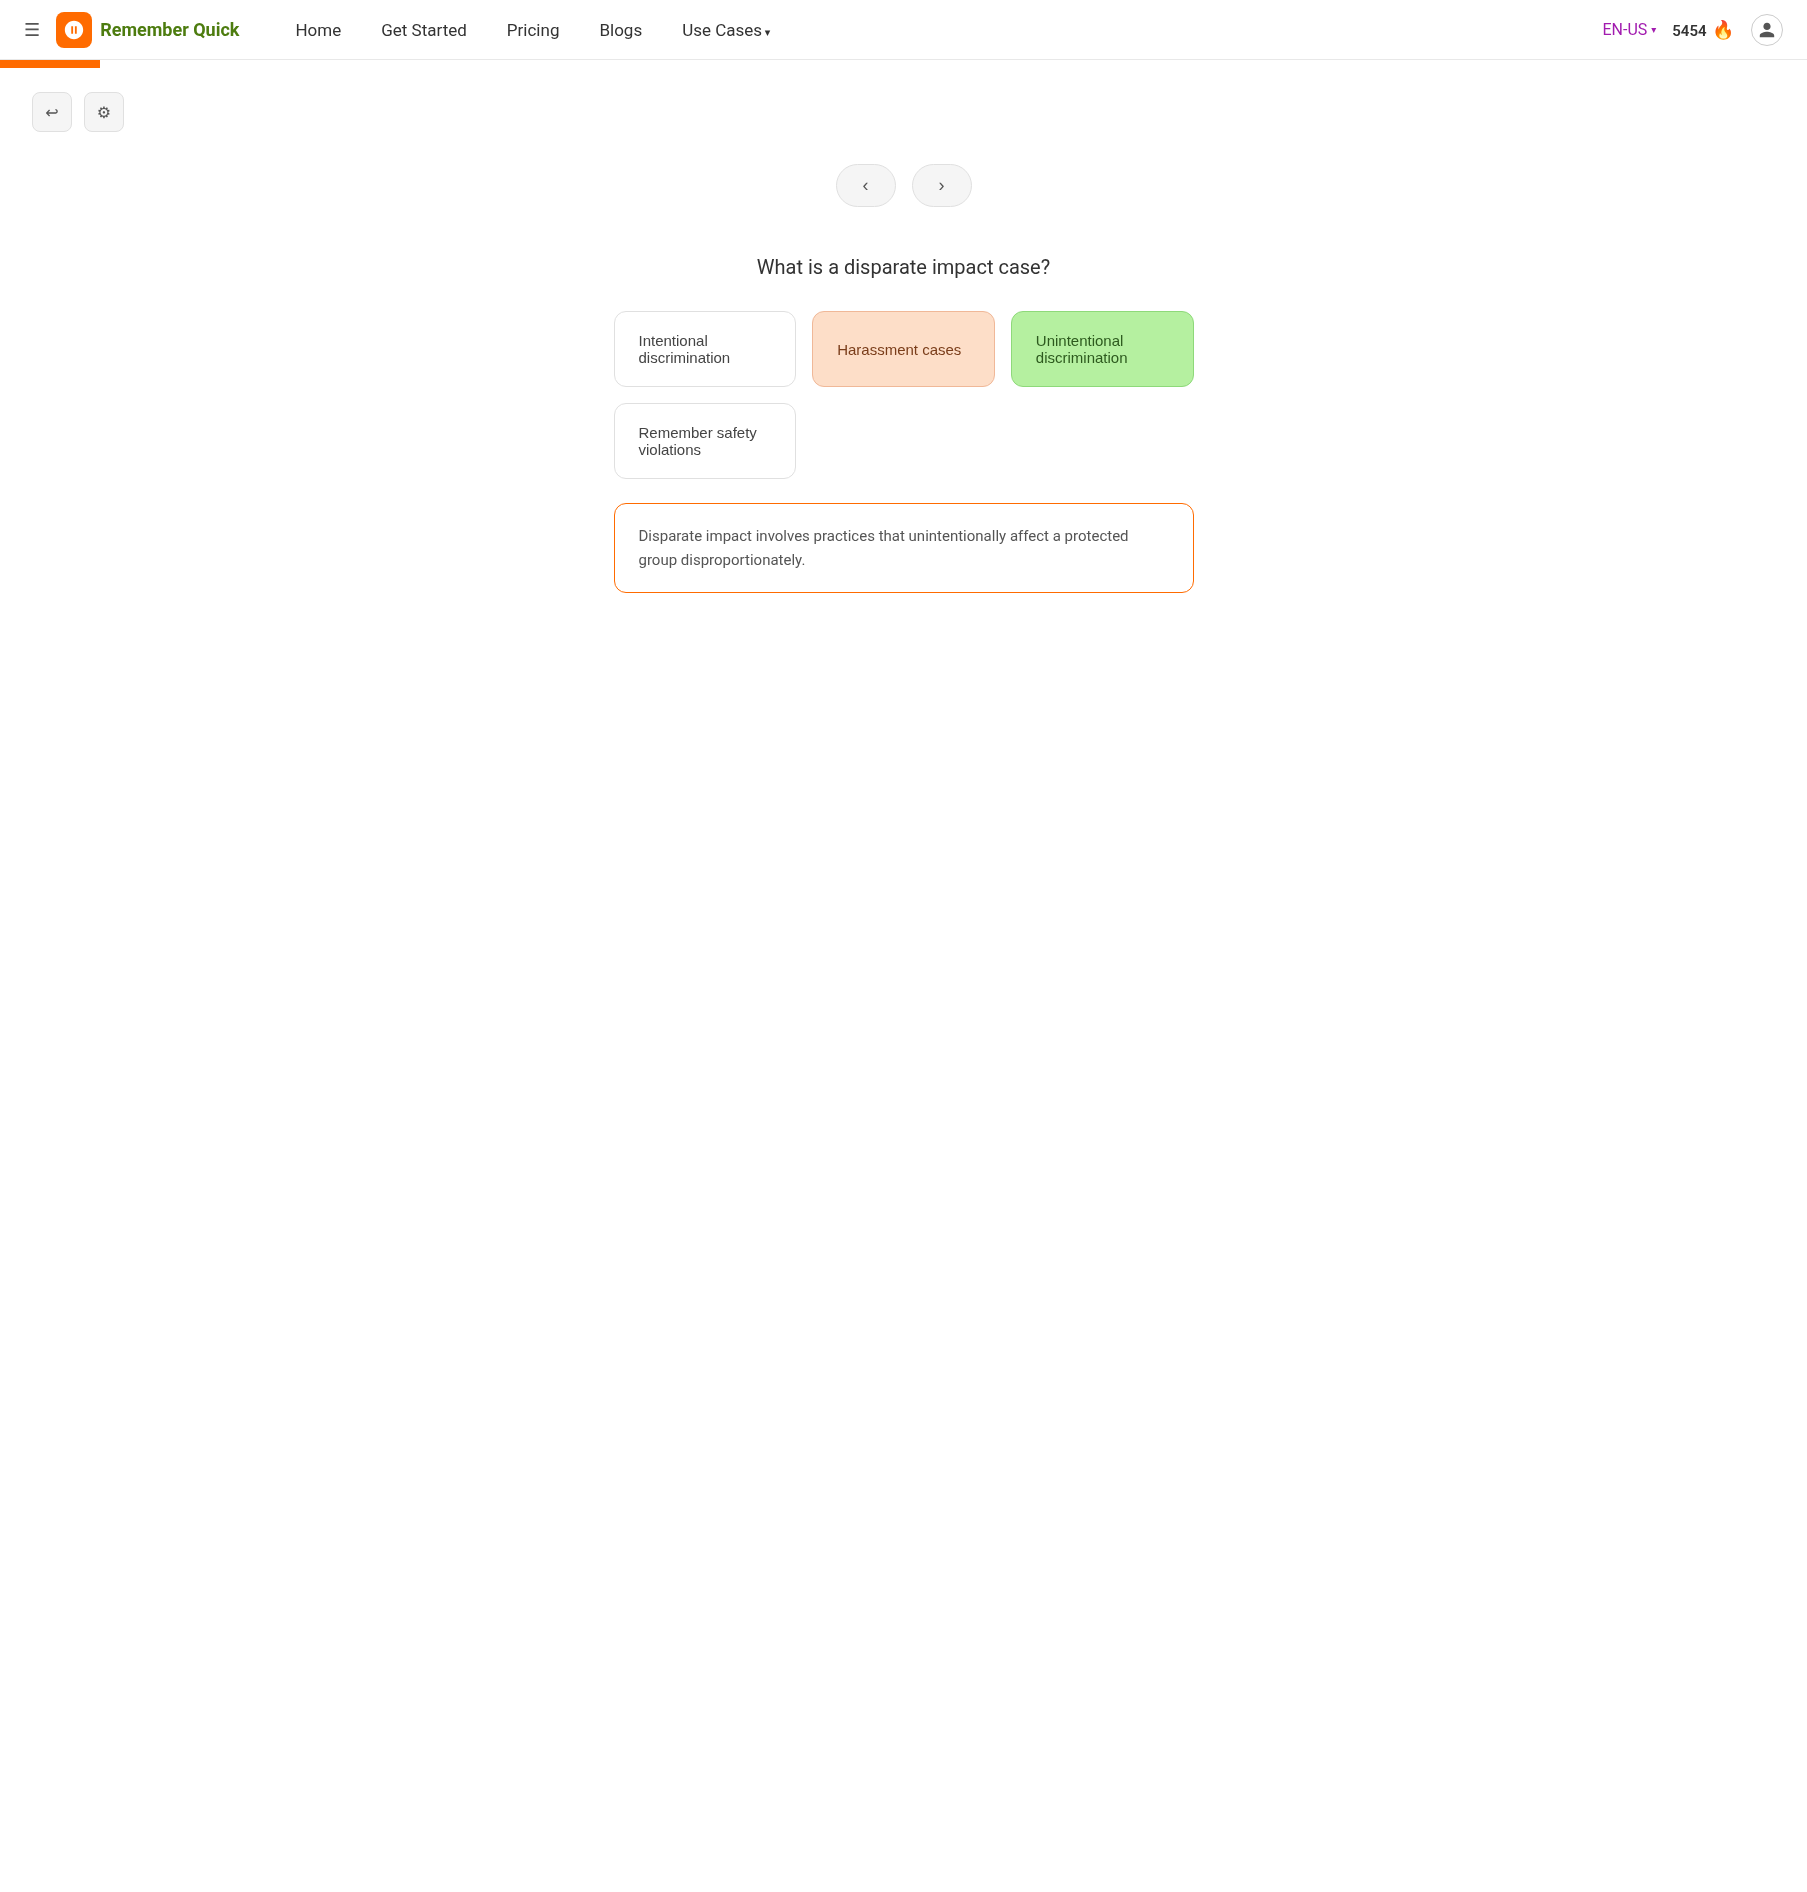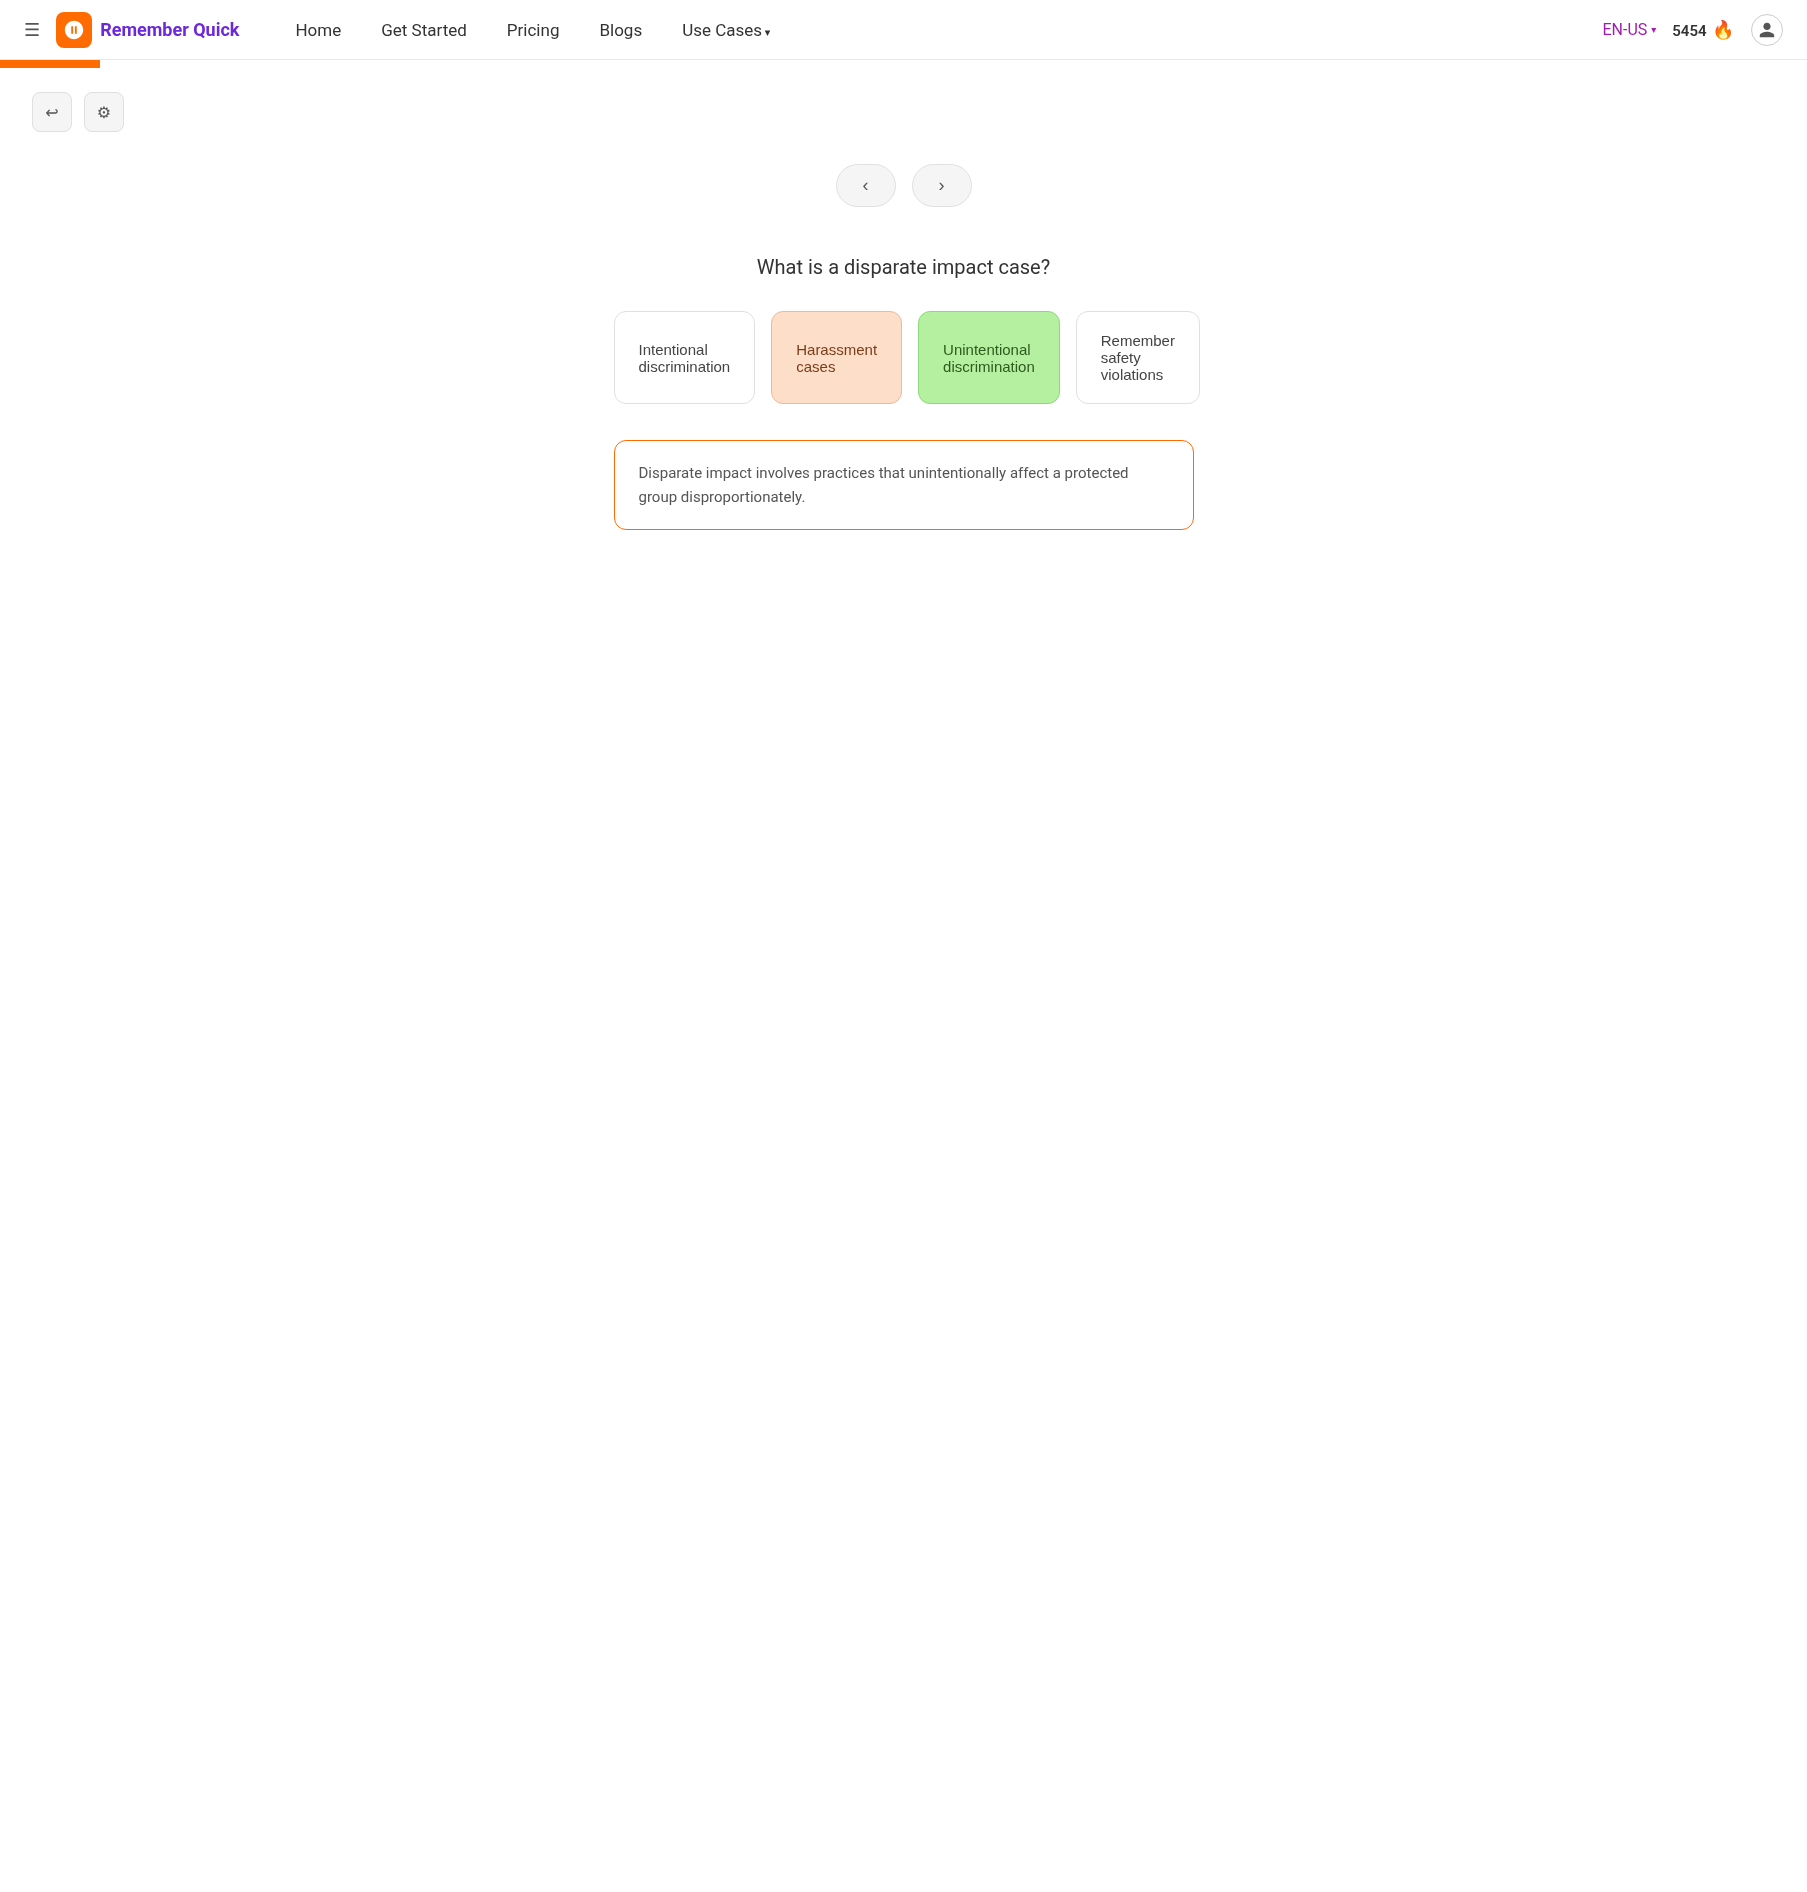--- a/index.html
+++ b/index.html
@@ -52,21 +52,21 @@
 
     .nav-logo-icon svg {
       width: 22px;
       height: 22px;
       fill: white;
     }
 
     .nav-logo-text {
       font-size: 18px;
       font-weight: 700;
-      color: #6d28d9;
+      color: #4d7c0f;
     }
 
     .nav-links {
       display: flex;
       align-items: center;
       gap: 8px;
       flex: 1;
     }
 
     .nav-link {
@@ -194,23 +194,23 @@
     .quiz-question {
       text-align: center;
       font-size: 20px;
       color: #333;
       margin-bottom: 32px;
       font-weight: 400;
     }
 
     .quiz-options {
       display: grid;
-      grid-template-columns: 1fr 1fr 1fr 1fr;
+      grid-template-columns: 1fr 1fr 1fr;
       gap: 16px;
-      margin-bottom: 36px;
+      margin-bottom: 24px;
     }
 
     .quiz-option {
       padding: 20px 24px;
       border-radius: 12px;
       border: 1.5px solid #e0e0e0;
       background: #fff;
       cursor: pointer;
       font-size: 15px;
       color: #444;

